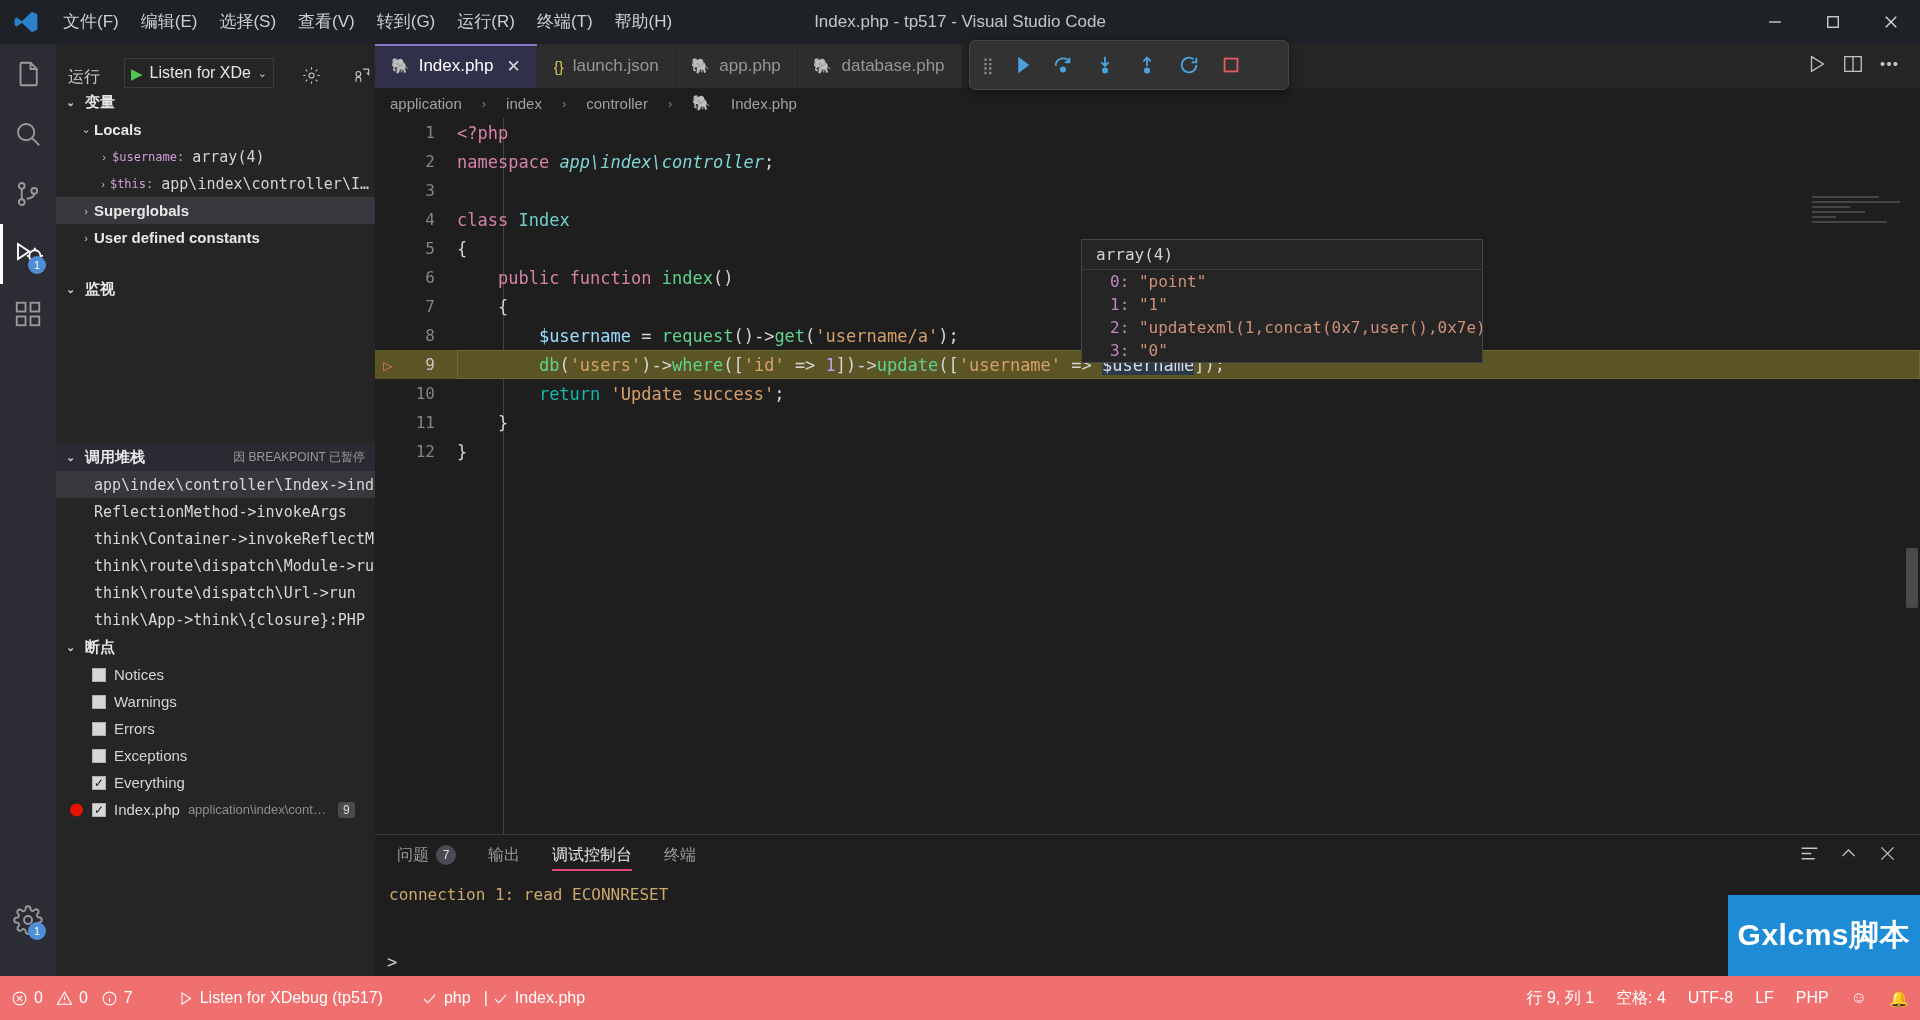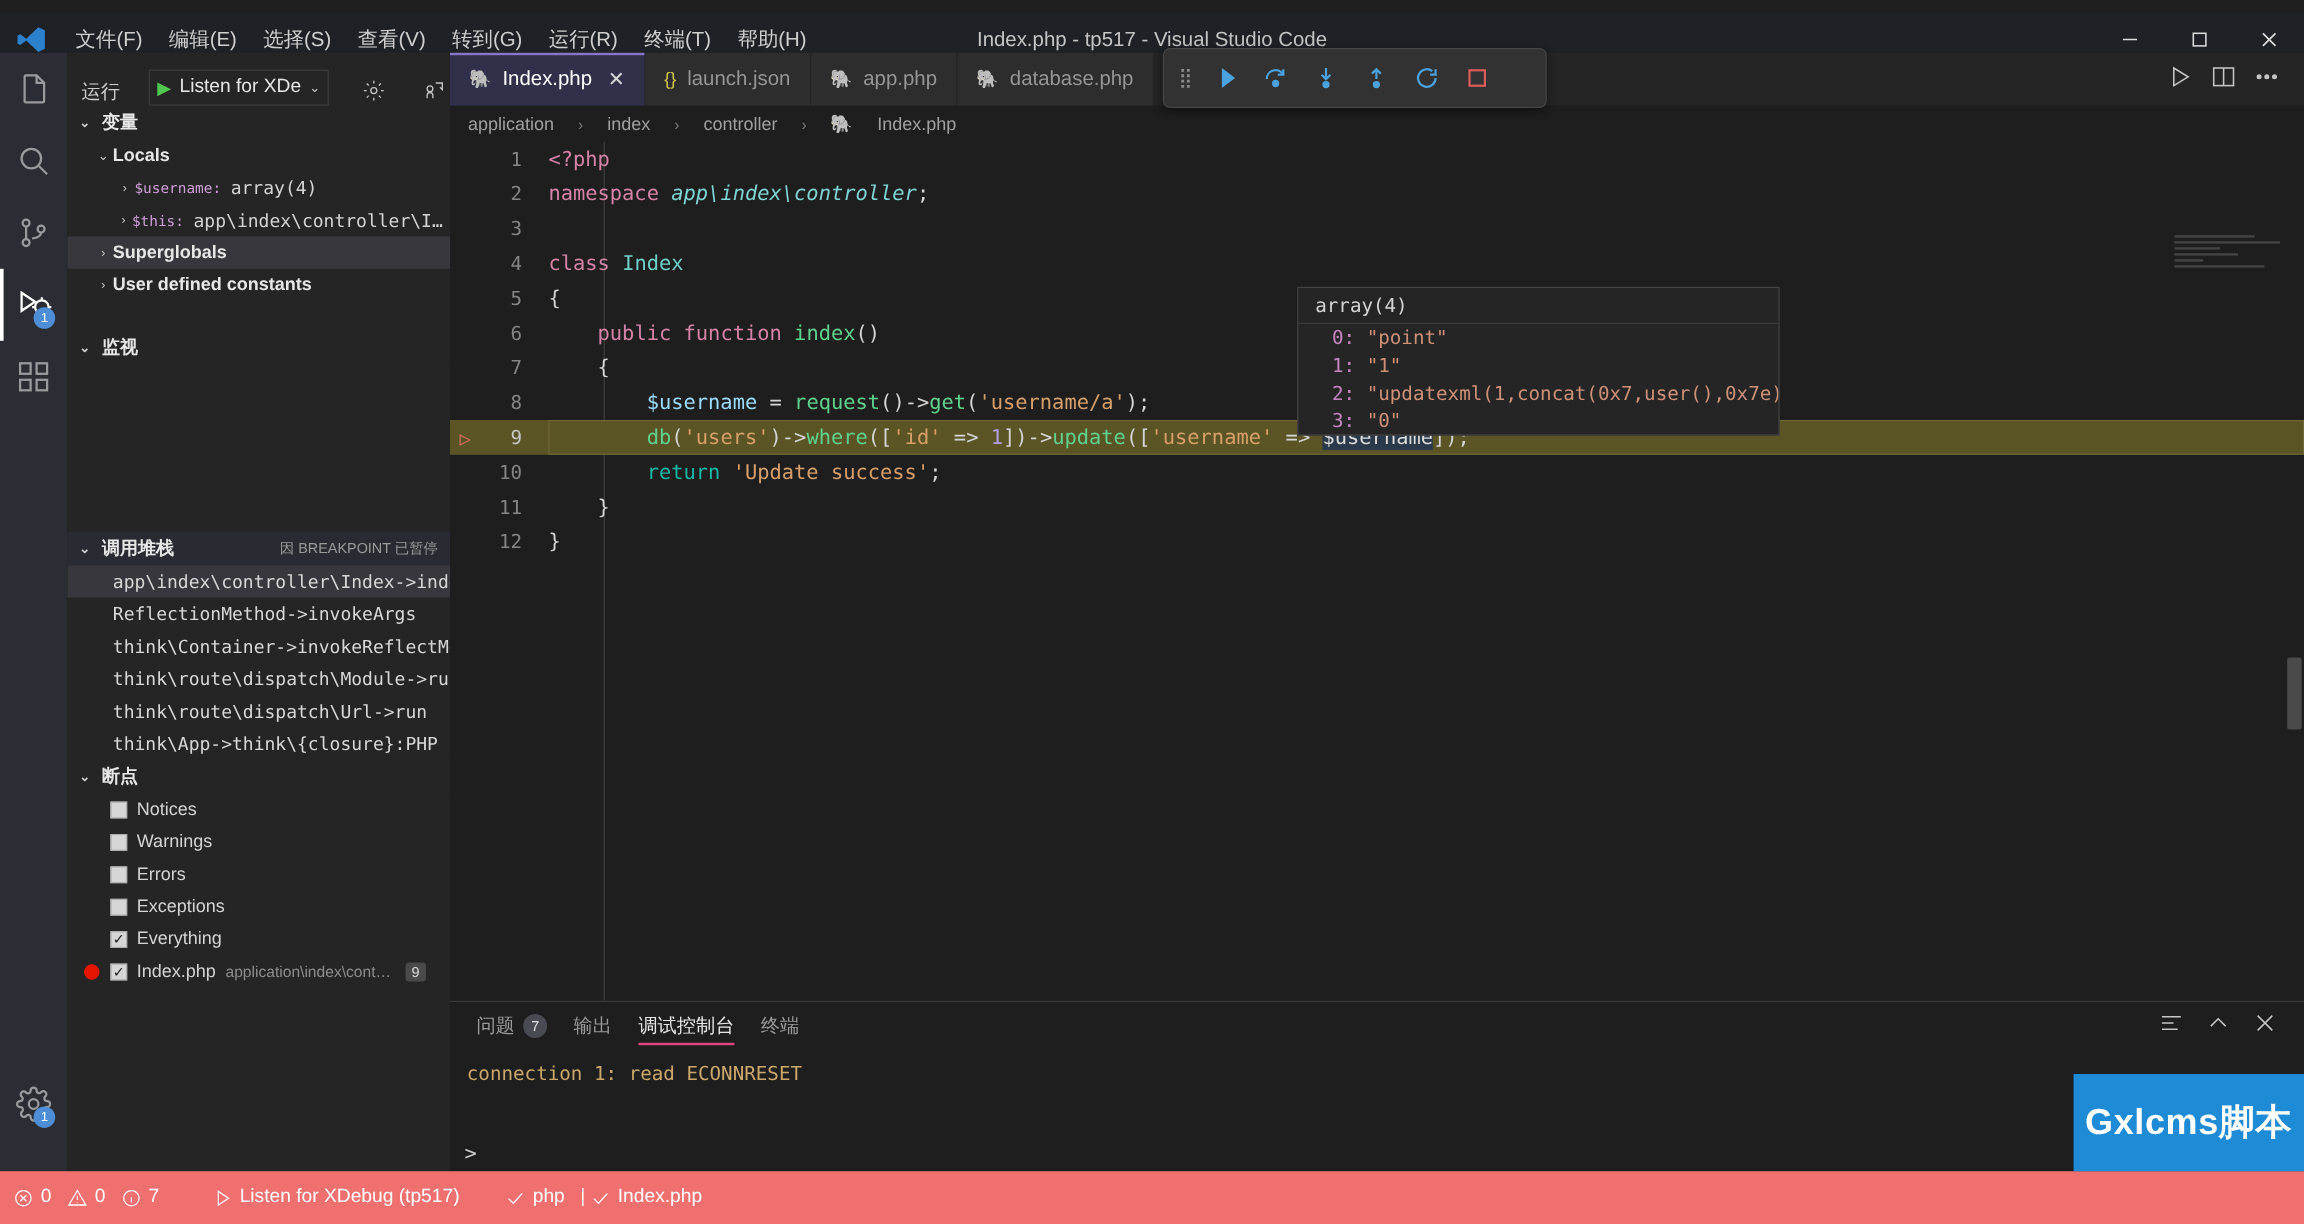--- a/index.html
+++ b/index.html
@@ -6,21 +6,21 @@
   html, body {
     width: 1920px; height: 1020px;
     background: #1e1e1e;
     font-family: "Liberation Sans", sans-serif;
     overflow: hidden;
   }
   body { position: relative; }
 
   
   #titlebar {
-    position: absolute; left: 0; top: 11px; width: 1920px; height: 44px;
+    position: absolute; left: 0; top: 0; width: 1920px; height: 44px;
     background: #1e2227; display: flex; align-items: center;
     color: #cccccc; font-size: 17px;
   }
   #vscode-logo { width: 52px; height: 44px; display: flex; align-items: center; justify-content: center; }
   #vscode-logo svg { width: 26px; height: 26px; }
   .menu-item {
     padding: 0 11px; height: 44px; line-height: 44px; font-size: 17px;
     color: #cfcfcf; white-space: nowrap; cursor: default;
   }
   #window-title {
@@ -206,21 +206,21 @@
   #editor-scroll {
     position: absolute; right: 2px; top: 430px; width: 12px; height: 60px;
     background: #4a4a4a; border-radius: 2px;
   }
 
   
   #panel {
     position: absolute; left: 0; right: 0; bottom: 0; height: 142px;
     background: #1e1e1e; border-top: 1px solid #3a3a3a;
   }
-  #panel-tabs { height: 40px; display: flex; align-items: center; gap: 22px; padding-left: 22px; position: relative; }
+  #panel-tabs { height: 40px; display: flex; align-items: center; gap: 32px; padding-left: 22px; position: relative; }
   .ptab { font-size: 16px; color: #9a9a9a; display: flex; align-items: center; gap: 7px; height: 40px; position: relative; }
   .ptab.active { color: #e7e7e7; }
   .ptab.active:after {
     content: ""; position: absolute; left: 0; right: 0; bottom: 4px; height: 2px; background: #e0477f;
   }
   .ptab .pbadge {
     background: #4a4a52; color: #e0e0e0; font-size: 12px; border-radius: 10px; min-width: 20px;
     height: 20px; display: inline-flex; align-items: center; justify-content: center; padding: 0 5px;
   }
   #panel-actions { margin-left: auto; display: flex; align-items: center; gap: 18px; padding-right: 22px; color: #c5c5c5; }
@@ -681,15 +681,24 @@
     <span>php</span>
   </div>
   <div class="sb" style="padding:0 2px">|</div>
   <div class="sb" style="padding-left:2px">
     <svg viewBox="0 0 24 24">
         <path d="M4 12.5l5.5 5.5L20 6.5"></path>
       </svg>
     <span>Index.php</span>
   </div>
 
+  <div class="right">
+    <div class="sb">行 9, 列 1</div>
+    <div class="sb">空格: 4</div>
+    <div class="sb">UTF-8</div>
+    <div class="sb">LF</div>
+    <div class="sb">PHP</div>
+    <div class="sb">☺</div>
+    <div class="sb">🔔</div>
+  </div>
 </div>
 
 <div id="watermark">Gxlcms脚本</div>
 
 </body></html>

